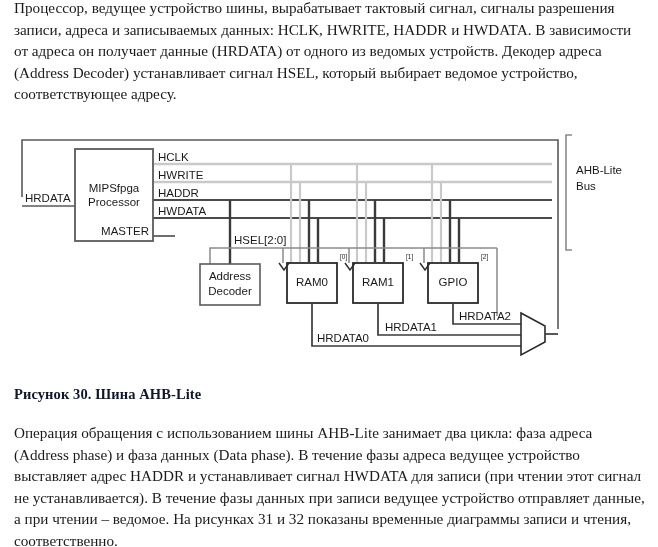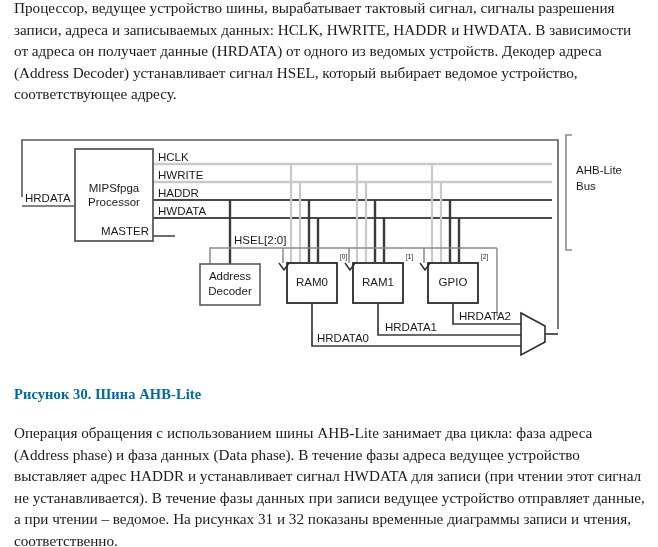--- a/index.html
+++ b/index.html
@@ -33,21 +33,21 @@
     top: -3px;
     width: 632px;
   }
   #fig-caption {
     position: absolute;
     left: 14px;
     top: 386px;
     font-family: "Liberation Serif", serif;
     font-weight: bold;
     font-size: 14.5px;
-    color: #0369a1;
+    color: #0f172a;
     letter-spacing: 0.1px;
   }
   #para-bottom {
     left: 14px;
     top: 422px;
     width: 636px;
   }
   
   #diagram {
     position: absolute;

